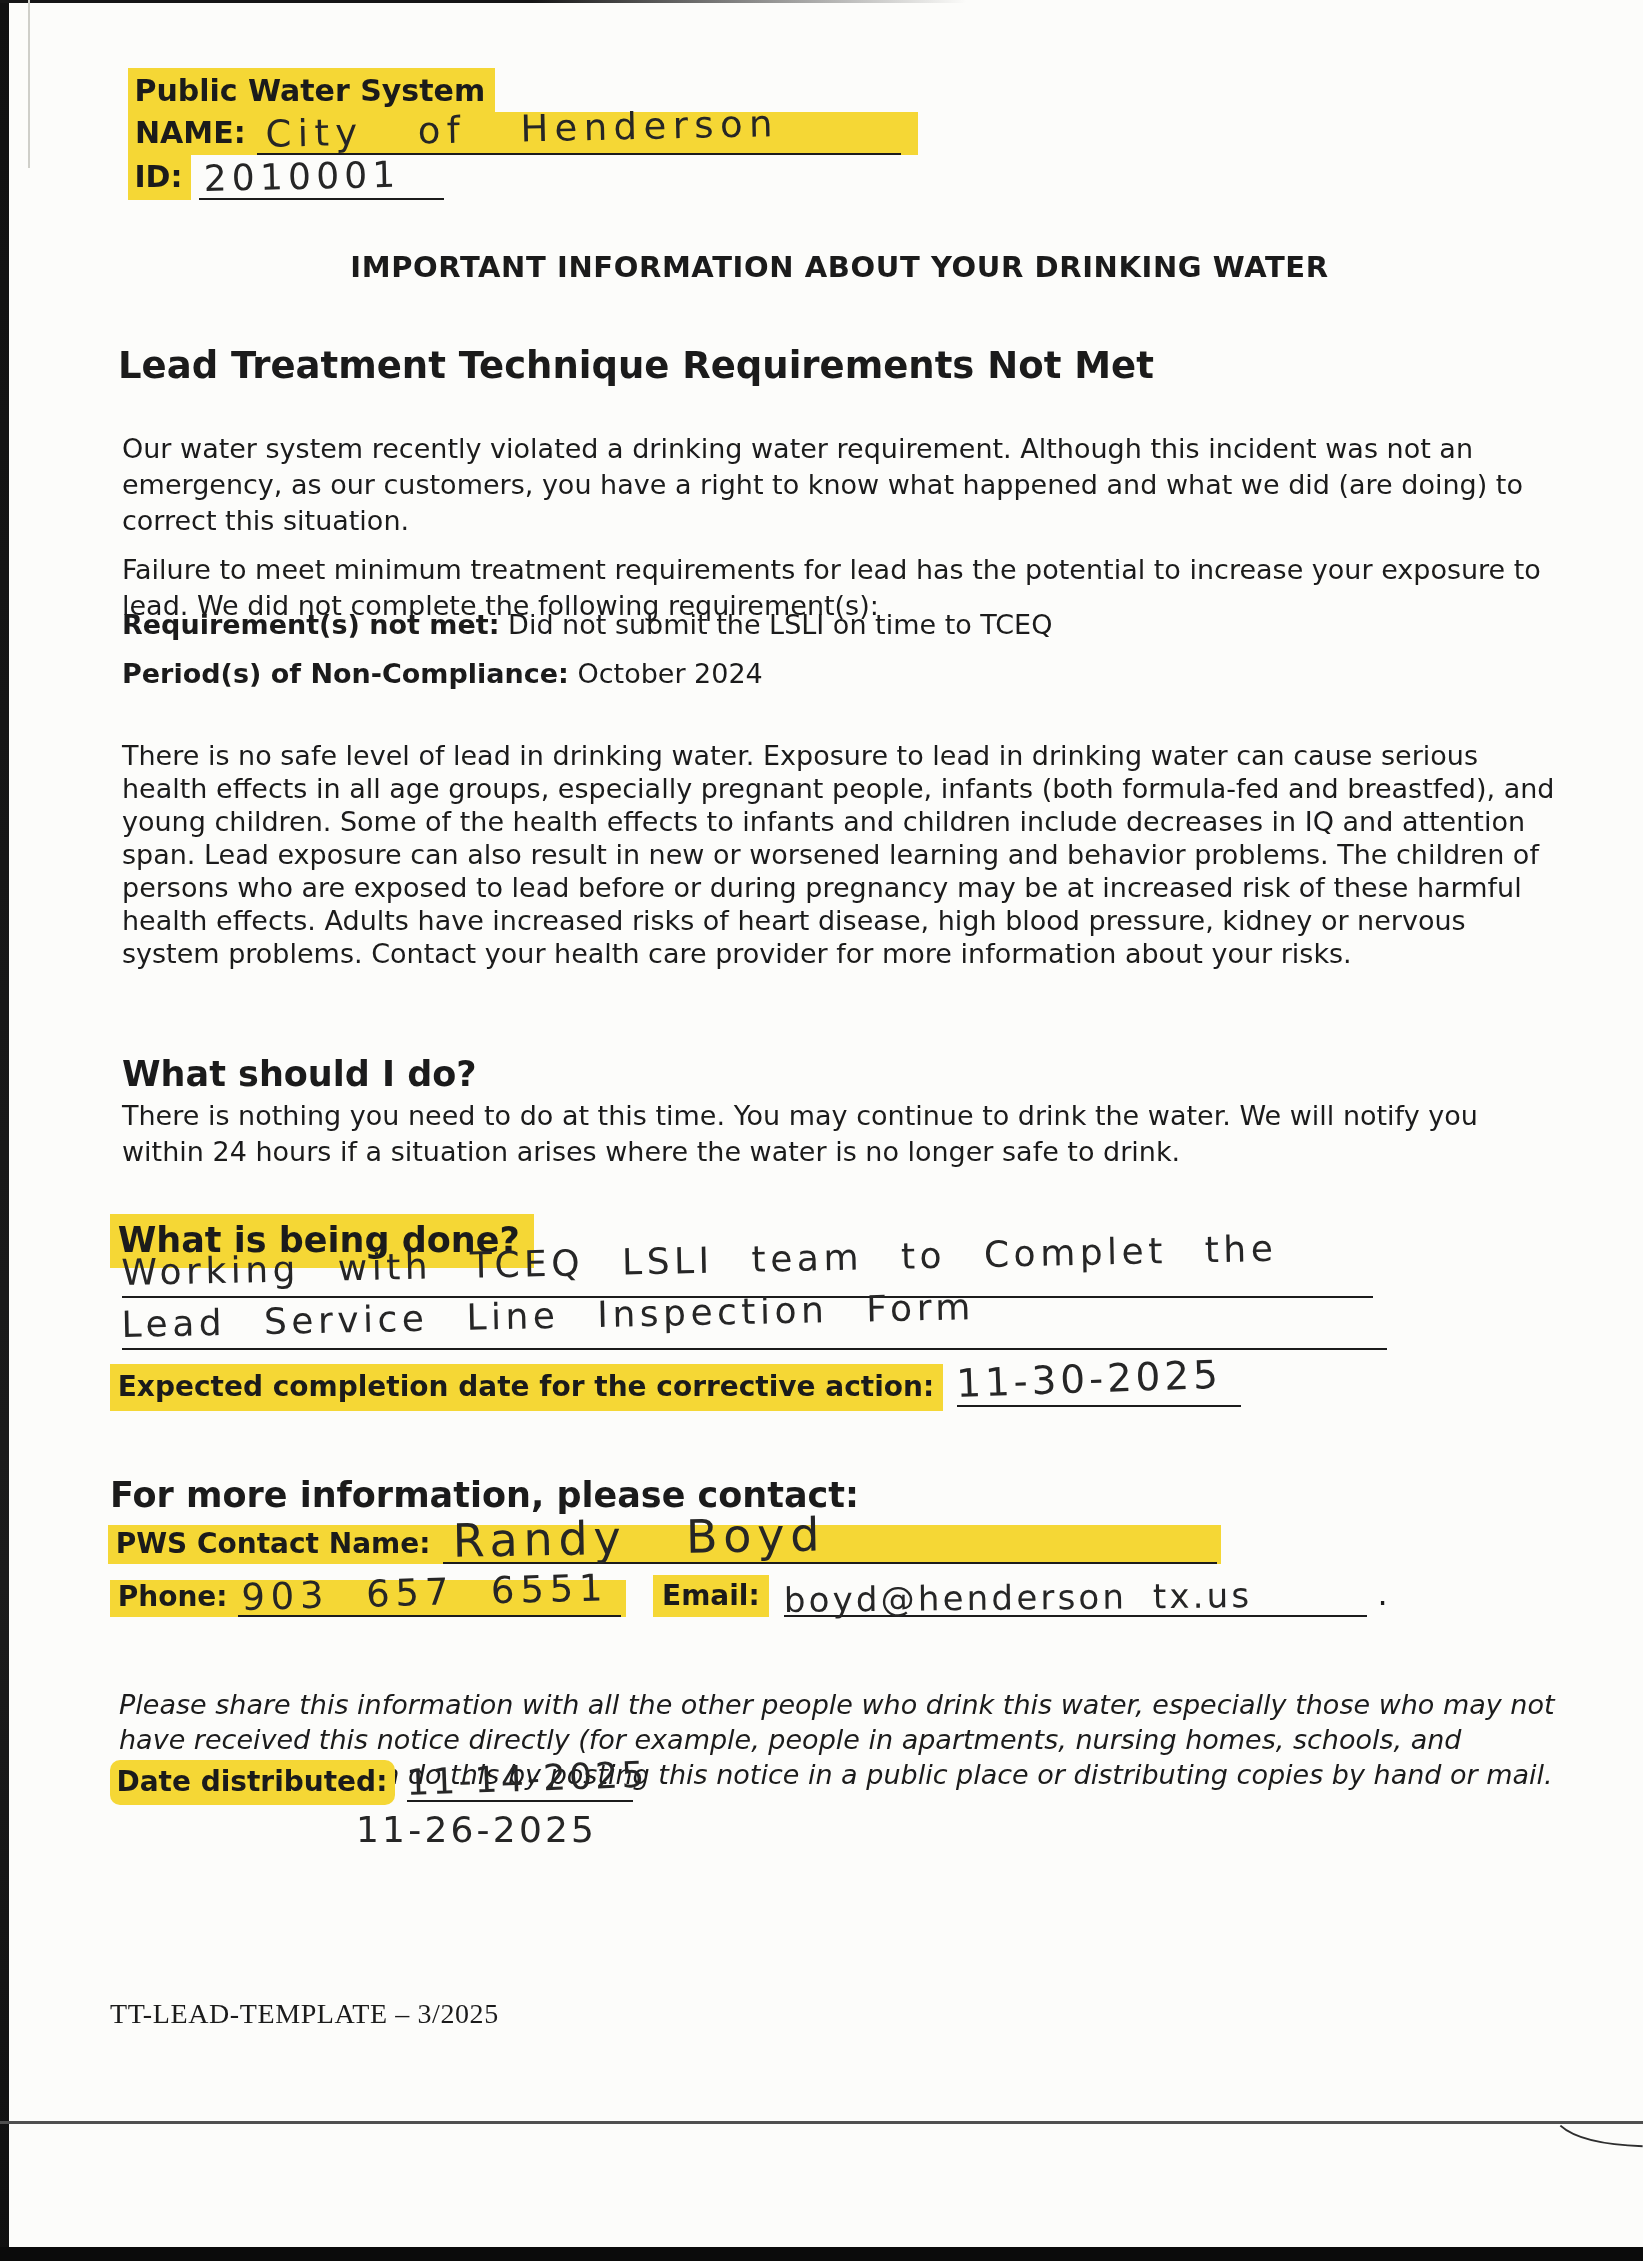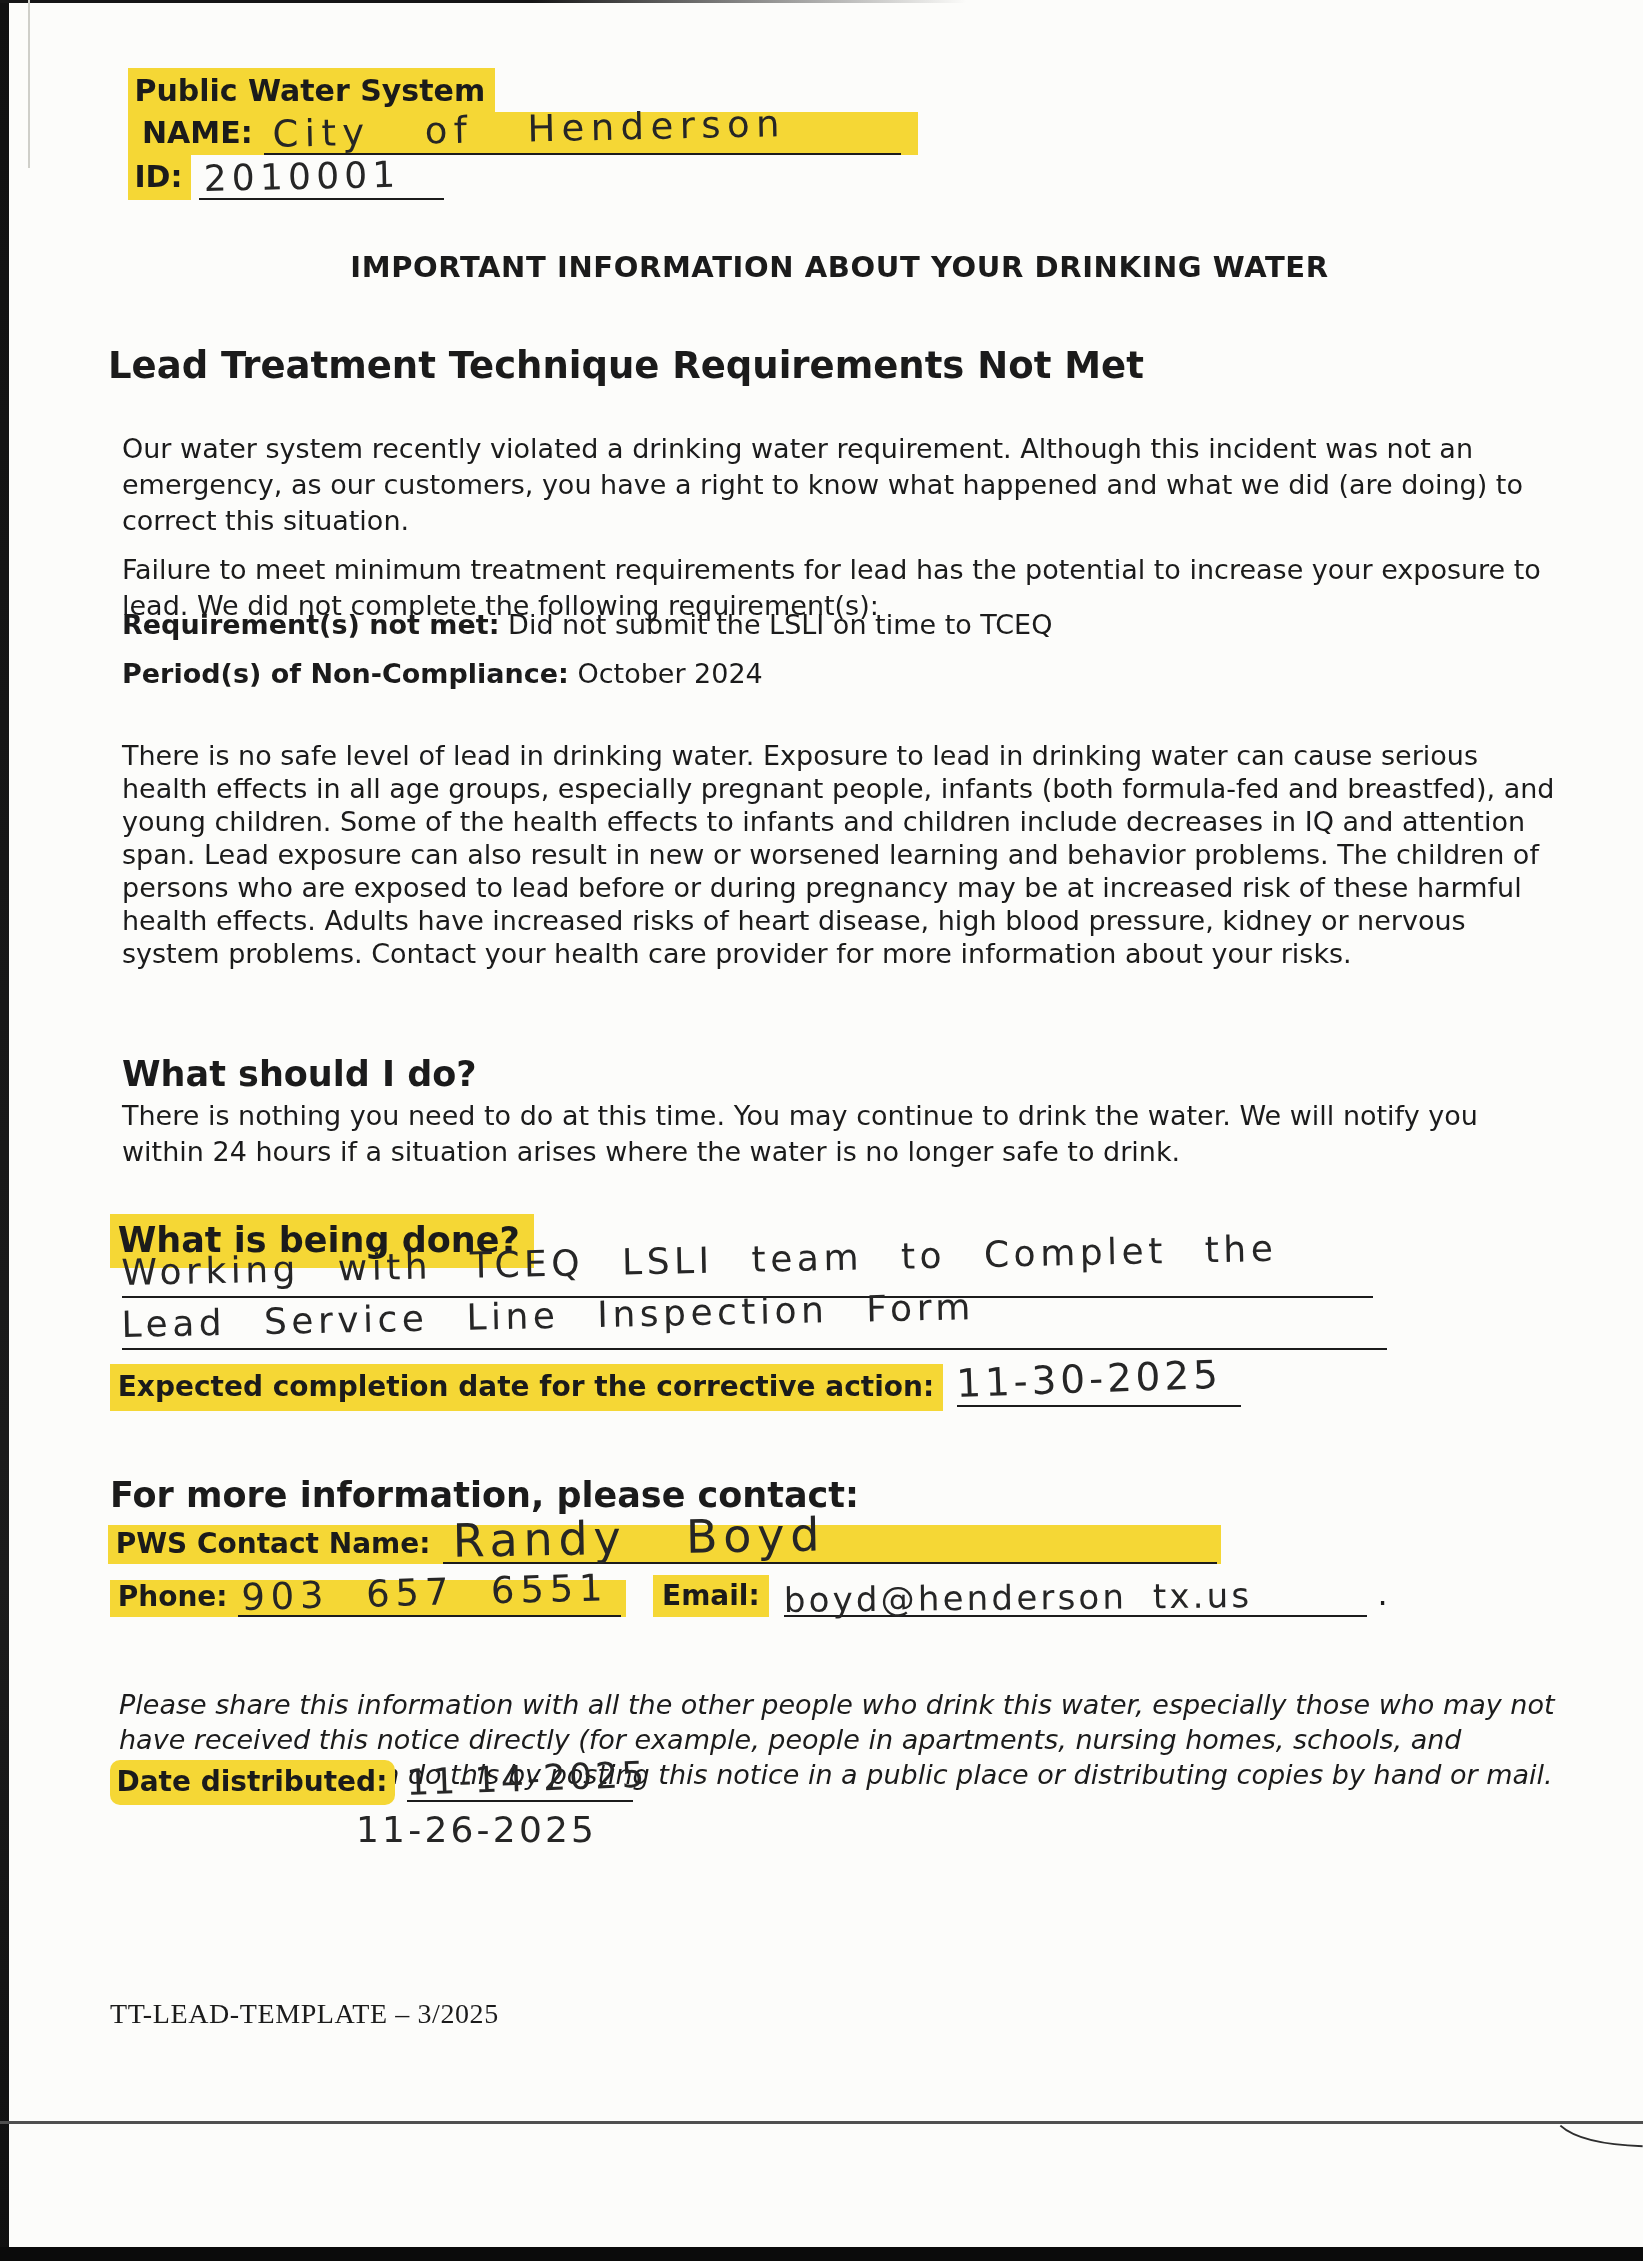--- a/index.html
+++ b/index.html
@@ -32,32 +32,32 @@
   .edge-left{left:0;top:0;width:9px;height:2261px;background:linear-gradient(180deg,#111 0%,#1c1c1c 70%,#101010 100%);}
   .edge-top{left:0;top:0;width:967px;height:3.2px;background:linear-gradient(to right,#161616 55%,rgba(22,22,22,0));}
   .seam{left:28px;top:0;width:1.9px;height:168px;background:#cfcfc9;}
   .paper-line{left:0;top:2121px;width:1644px;height:2.6px;background:#4f4f4f;}
   .curl{right:0;top:2125px;}
   .edge-bottom{left:0;top:2247px;width:1644px;height:14px;background:#0b0b0b;}
 
   
   #header{top:68px;left:128px;}
   .h-row1{display:inline-block;font-size:30px;font-weight:bold;padding:5.2px 10.3px 3.9px 6.4px;}
-  .h-row2{display:flex;align-items:flex-end;width:790px;height:43px;padding-left:14px;box-sizing:border-box;}
+  .h-row2{display:flex;align-items:flex-end;width:790px;height:43px;padding-left:7px;box-sizing:border-box;}
   .h-label{font-size:30px;font-weight:bold;white-space:nowrap;padding-bottom:5.2px;}
   .h-fill{flex:1;margin-left:11.6px;margin-right:17px;position:relative;height:100%;display:flex;align-items:flex-end;}
   .hw-name{font-size:37px;letter-spacing:6.4px;word-spacing:36px;margin-bottom:-2.6px;padding-left:9px;}
   .h-row3{display:flex;align-items:flex-end;height:45px;}
   .h-id-chip{font-size:30px;font-weight:bold;padding:3.9px 9px 6.4px 6.4px;}
   .h-id-fill{width:245px;margin-left:7.7px;display:flex;align-items:flex-end;}
   .hw-id{font-size:36px;letter-spacing:5.2px;margin-bottom:-1.3px;padding-left:5.2px;}
 
   
   #banner{top:250px;left:119px;right:84px;text-align:center;font-size:29px;font-weight:bold;letter-spacing:0.6px;}
-  #h1{top:344px;left:108px;font-size:37px;font-weight:bold;}
+  #h1{top:344px;left:118px;font-size:37px;font-weight:bold;}
   #para1{top:404px;left:122px;right:97px;}
   #para2{top:525px;left:122px;right:83px;}
   #req{top:607px;left:122px;right:83px;}
   #period{top:656px;left:122px;right:77px;}
   #health{top:712px;left:122px;right:77px;line-height:33px;}
   #wsh{top:1015px;left:122px;font-size:35px;font-weight:bold;margin-top:39px;}
   #wsp{top:1071px;left:122px;right:83px;}
 
   
   #wdh{top:1214px;left:110px;}

